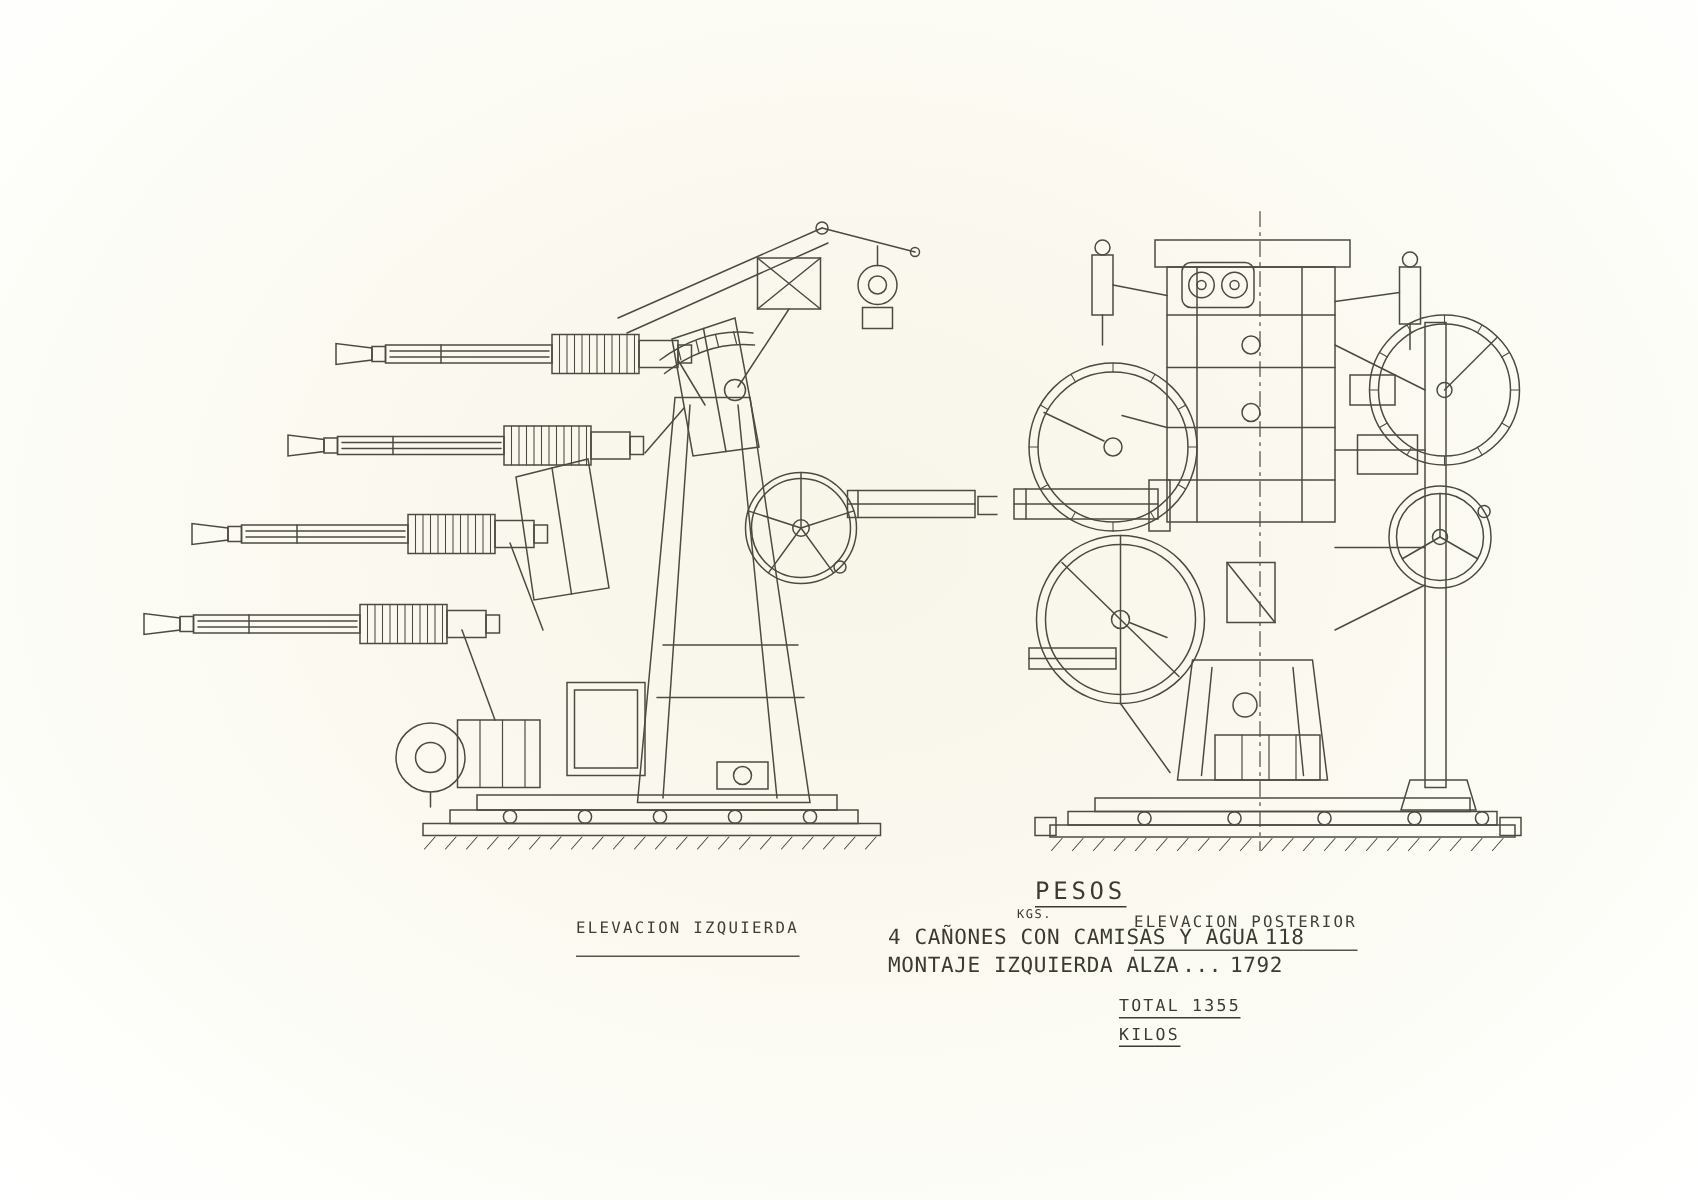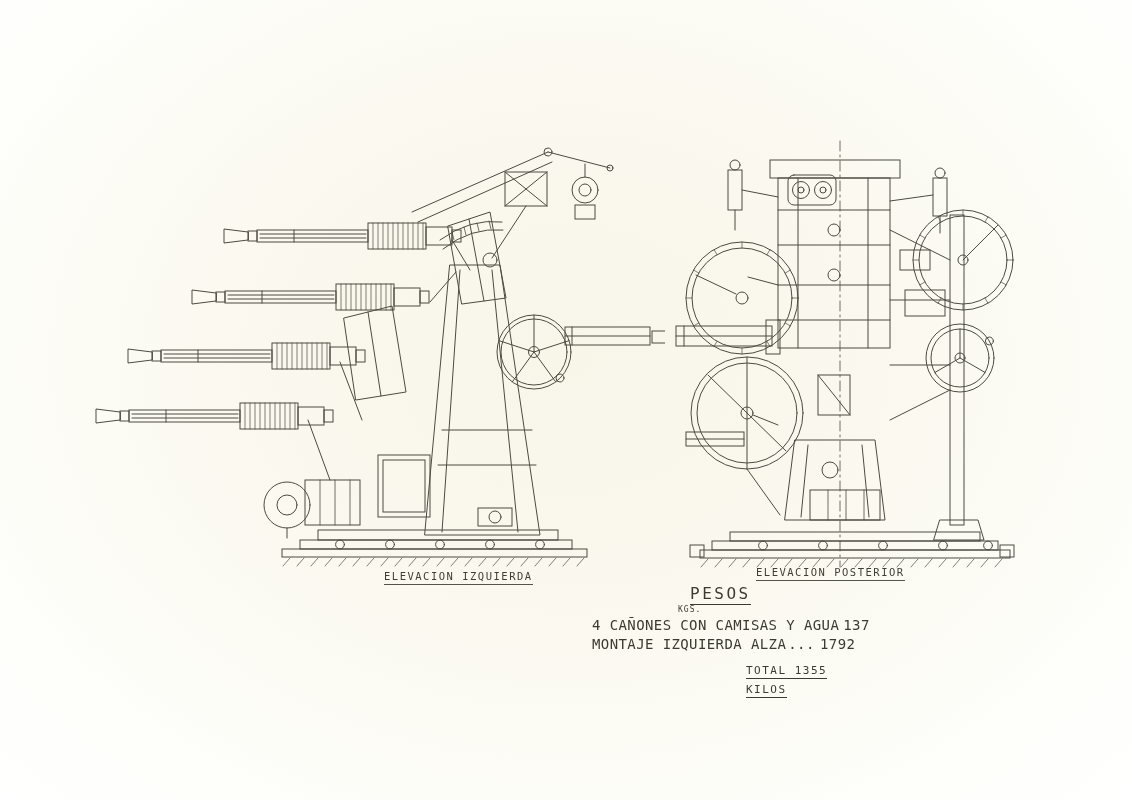--- a/index.html
+++ b/index.html
@@ -6,21 +6,21 @@
   body{background:#ffffff;font-family:"DejaVu Sans Mono","Liberation Mono",monospace;}
   .sheet{
     position:relative;width:1132px;height:800px;overflow:hidden;
     background:radial-gradient(ellipse at 50% 45%, #f8f6e9 0%, #fbf9f0 45%, #fdfdf8 72%, #ffffff 100%);
   }
   svg{position:absolute;}
   .fig-left{left:90px;top:120px;}
   .fig-rear{left:668px;top:135px;}
   .caption{
     position:absolute;color:#3f3e35;font-size:10.5px;letter-spacing:1.5px;
-    border-bottom:1px solid #55544a;padding-bottom:2px;white-space:nowrap;
+    border-bottom:1px solid #55544a;padding-bottom:12px;white-space:nowrap;margin-top:43px;
   }
   .cap-left{left:384px;top:570px;}
   .cap-rear{left:756px;top:566px;}
   .weights{
     position:absolute;left:592px;top:584px;width:274px;color:#3c3b31;
   }
   .w-title-row{margin-left:98px;}
   .w-title{font-size:16px;letter-spacing:2.5px;border-bottom:1.2px solid #3c3b31;padding-bottom:1px;}
   .w-unit-row{margin-left:86px;font-size:8px;letter-spacing:1px;margin-top:2px;}
   .w-row{display:flex;align-items:flex-start;font-size:14px;letter-spacing:0.4px;margin-top:3px;white-space:nowrap;}
@@ -229,21 +229,21 @@
   <div class="caption cap-rear">ELEVACION POSTERIOR</div>
 
   <div class="weights">
     <div class="w-title-row">
       <span class="w-title">PESOS</span>
     </div>
     <div class="w-unit-row">KGS.</div>
     <div class="w-row">
       <span class="w-label">4 CAÑONES CON CAMISAS Y AGUA</span>
       <span class="w-dots">...........................</span>
-      <span class="w-value">137</span>
+      <span class="w-value">118</span>
     </div>
     <div class="w-row">
       <span class="w-label">MONTAJE IZQUIERDA ALZA</span>
       <span class="w-dots">...............................</span>
       <span class="w-value">1792</span>
     </div>
     <div class="w-total-row">
       <span class="w-total">TOTAL 1355 KILOS</span>
     </div>
   </div>

